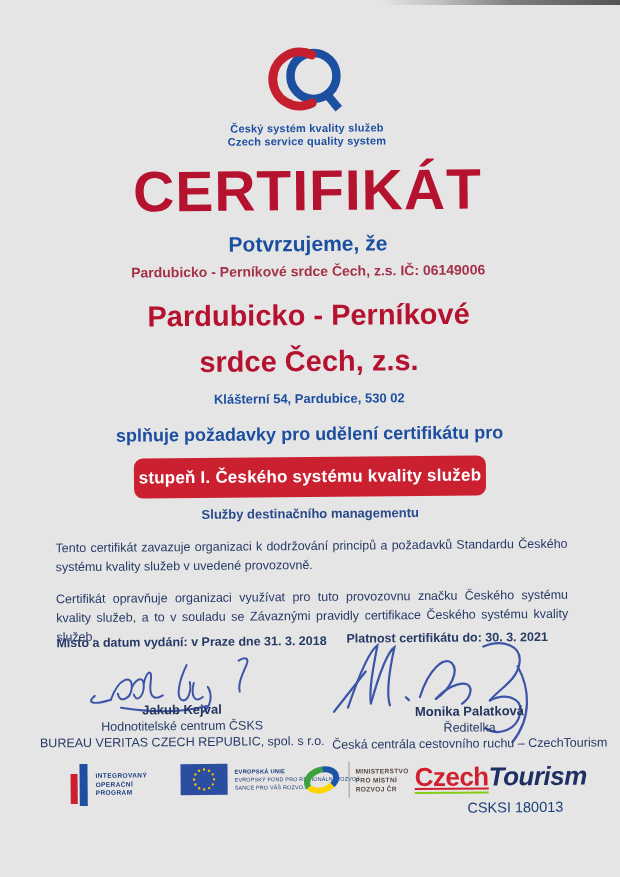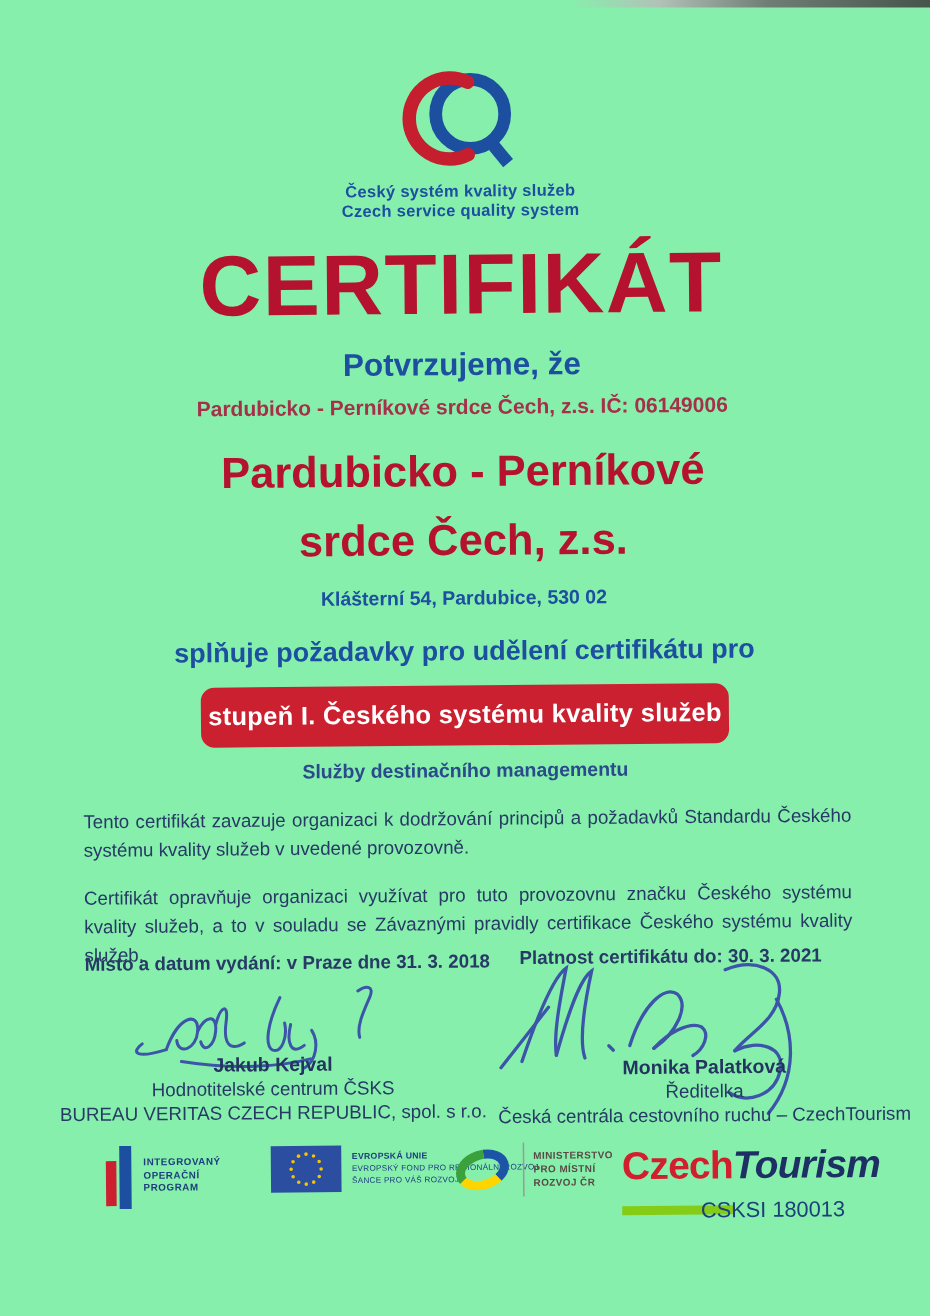--- a/index.html
+++ b/index.html
@@ -1,16 +1,16 @@
 <!DOCTYPE html>
 <html><head>
 <meta charset="utf-8">
 <style>
   html,body{margin:0;padding:0;background:#ffffff;}
-  .page{position:relative;width:620px;height:877px;background:#86efac;overflow:hidden;
+  .page{position:relative;width:620px;height:877px;background:#e5e5e5;overflow:hidden;
         font-family:"Liberation Sans","DejaVu Sans",sans-serif;color:#273a66;}
   .tilt{position:absolute;inset:0;transform:rotate(-0.5deg);transform-origin:50% 55%;}
   .abs{position:absolute;}
   .ctr{left:0;right:0;text-align:center;}
 
   
   .scan-edge{position:absolute;top:0;right:0;width:240px;height:5px;
     background:linear-gradient(to left,#3a3a3a 0%,#6b6b6b 45%,#b9b9b9 75%,rgba(255,255,255,0) 100%);
     opacity:.85;}
 
@@ -54,21 +54,21 @@
   .eu{top:763px;left:178px;display:flex;align-items:center;}
   .eu-flag{width:47px;height:31px;background:#2b4ea0;position:relative;margin-right:7px;}
   .eu-text{font-size:5.8px;font-weight:bold;color:#1d3d7c;line-height:8px;letter-spacing:.2px;}
   .eu-text .l23{font-weight:normal;font-size:5.4px;}
 
   .ministry{top:762px;left:298px;display:flex;align-items:center;}
   .min-divider{width:1px;height:36px;background:#9a9a9a;margin:0 6px 0 6px;}
   .min-text{font-size:6.6px;font-weight:bold;color:#5a4a45;line-height:9px;letter-spacing:.3px;}
 
   .ct{top:763px;left:412px;font-size:26px;font-weight:bold;letter-spacing:-0.5px;}
-  .ct-czech{color:#d21f2e;border-bottom:6px solid #84cc16;padding-bottom:12px;}
+  .ct-czech{color:#d21f2e;border-bottom:2px solid #84cc16;padding-bottom:0px;text-decoration:underline;}
   .ct-tourism{color:#1d2f63;font-style:italic;}
 
   .cert-id{top:801px;left:455px;width:115px;text-align:center;font-size:14.5px;color:#1d3f7a;}
 </style>
 </head>
 <body>
 
 <div class="page">
   <div class="scan-edge"></div>
 

